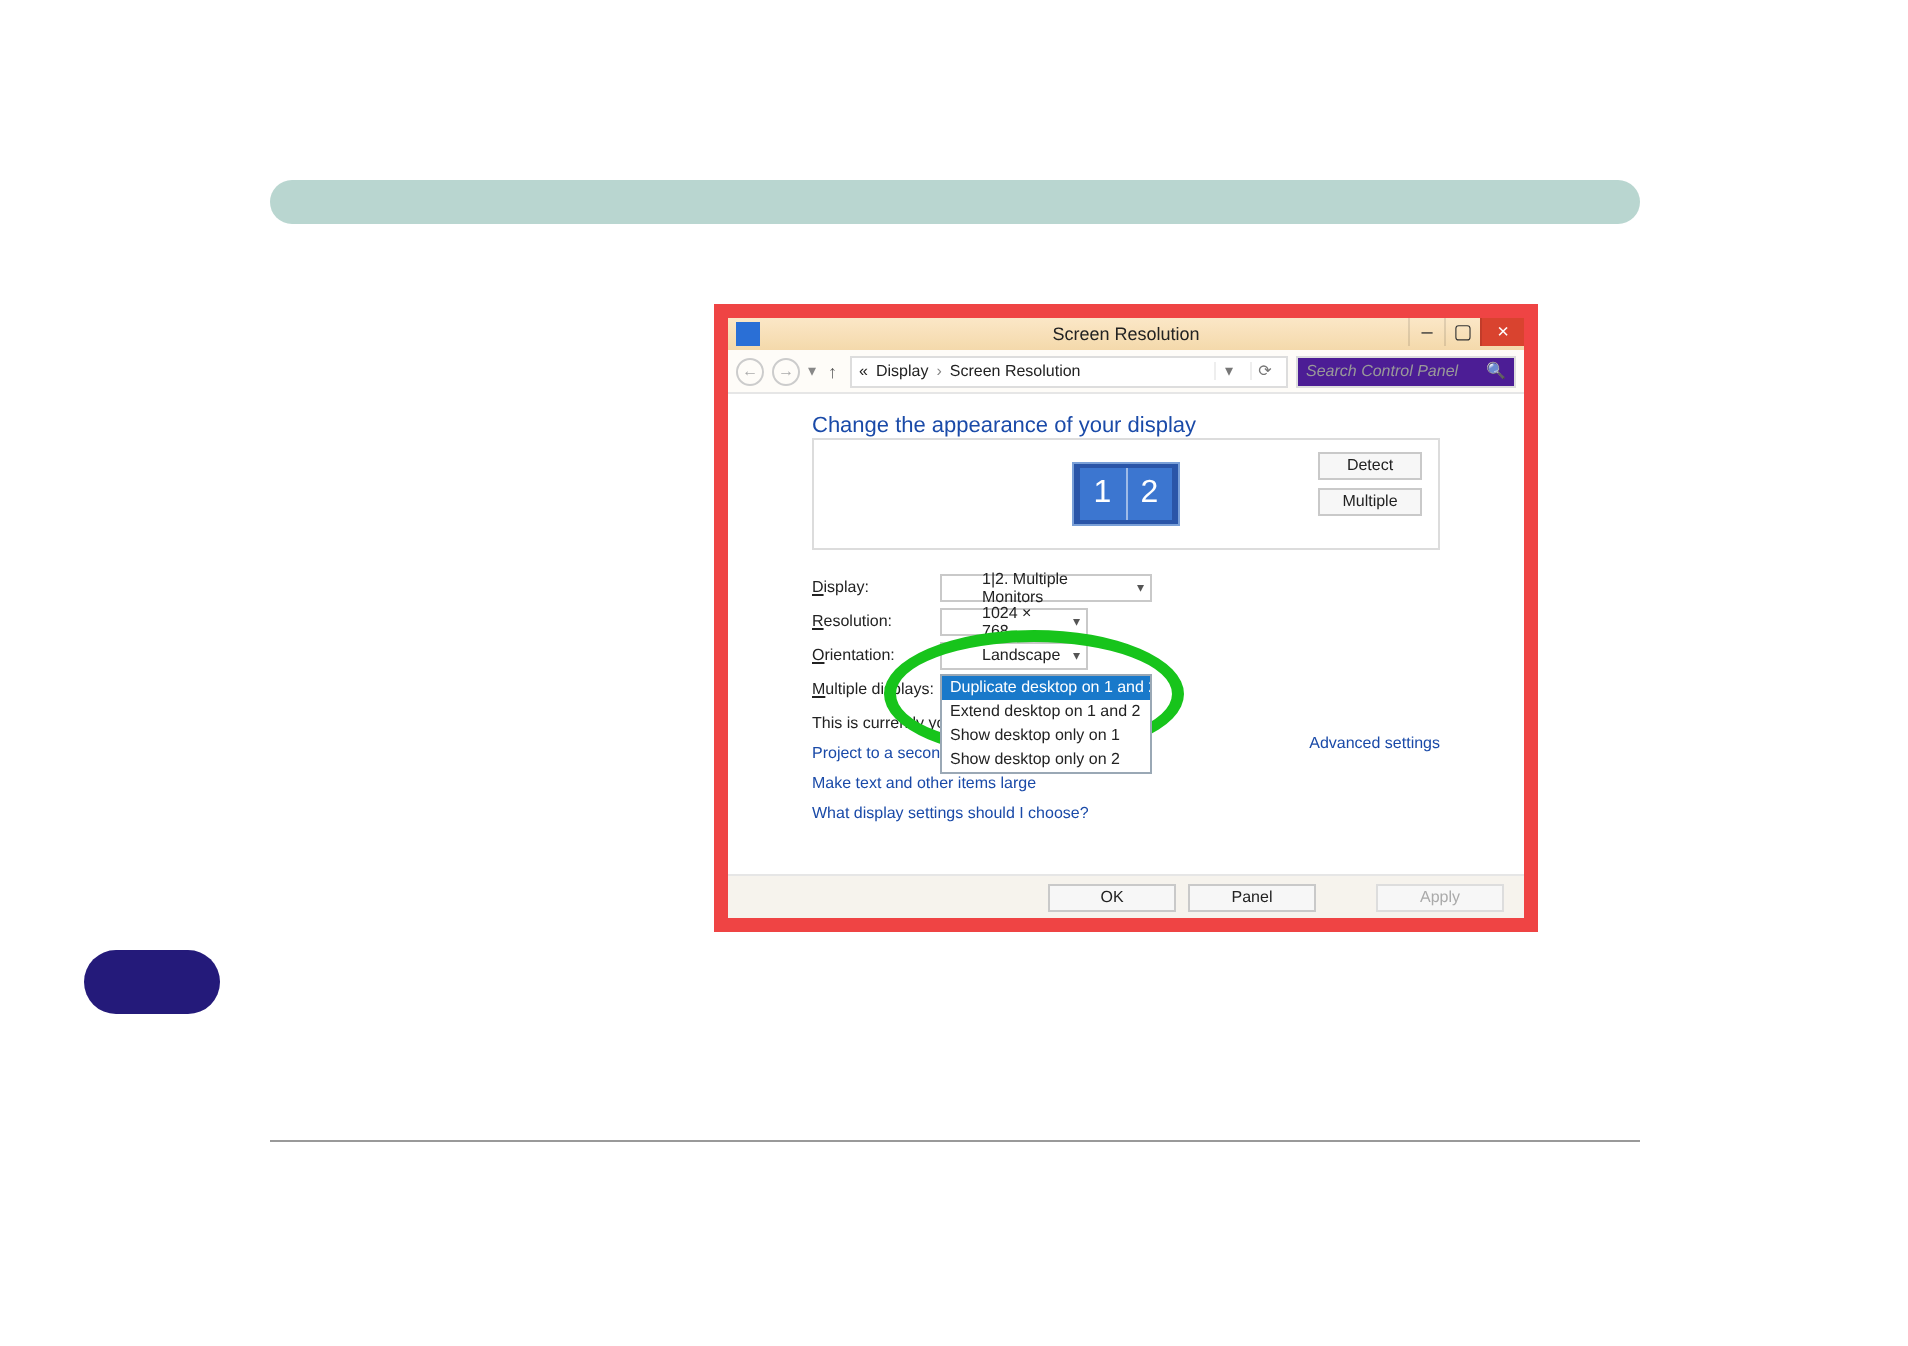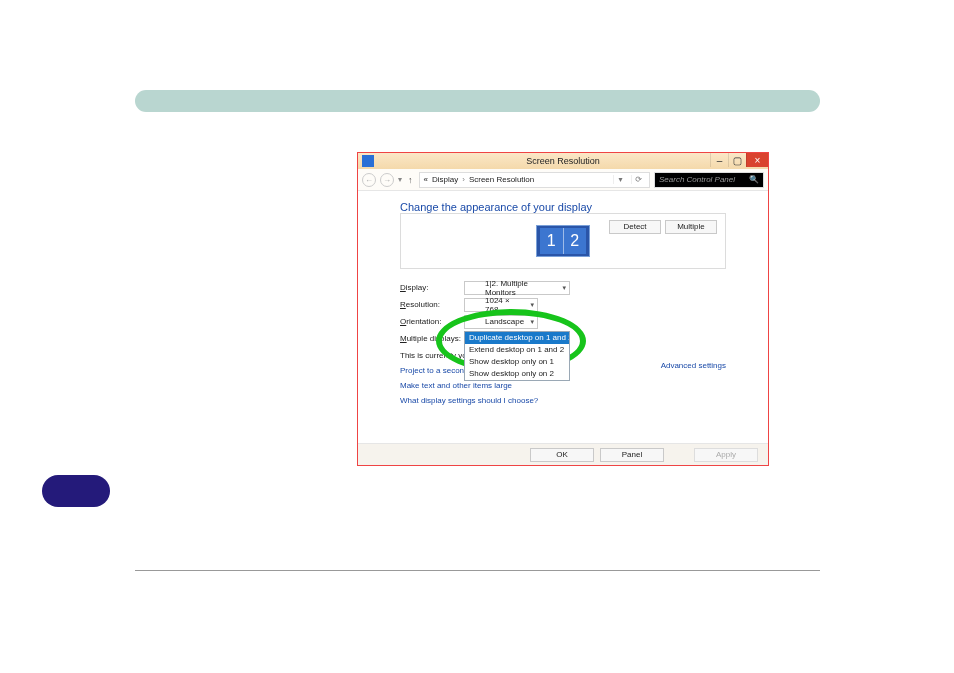--- a/index.html
+++ b/index.html
@@ -20,21 +20,21 @@
 
   
   .divider {
     position: absolute; left: 135px; top: 570px; width: 685px; height: 1px;
     background: #999;
   }
 
   
   .window {
     position: absolute; left: 357px; top: 152px; width: 412px; height: 314px;
-    border: 1px solid #ef4444; background: #fff;
+    border: 7px solid #ef4444; background: #fff;
     font-size: 9px; color: #222;
   }
 
   .titlebar {
     height: 16px; background: linear-gradient(#fbe7c7,#f4d9ab);
     display: flex; align-items: center; position: relative;
   }
   .titlebar .app-icon {
     width: 12px; height: 12px; margin-left: 4px; background: #2a6fd6;
   }
@@ -59,21 +59,21 @@
   }
   .nav-sep { color: #888; font-size: 8px; }
   .nav-up { font-size: 9px; color: #555; padding: 0 2px; }
   .loc {
     flex: 1; height: 16px; border: 1px solid #ddd; background: #fff;
     display: flex; align-items: center; gap: 4px; padding: 0 4px; font-size: 8px;
   }
   .loc .chev { color: #888; }
   .loc-right { width: 14px; text-align: center; color: #777; border-left: 1px solid #eee; }
   .searchbox {
-    width: 110px; height: 16px; border: 1px solid #ddd; background: #000000;
+    width: 110px; height: 16px; border: 1px solid #ddd; background: #4c1d95;
     display: flex; align-items: center; padding: 0 4px; font-size: 8px; color: #999; font-style: italic;
     position: relative;
   }
   .searchbox .mag { position: absolute; right: 4px; font-style: normal; color: #888; }
 
   .content { padding: 10px 42px 0 42px; position: relative; height: calc(100% - 16px - 22px - 22px); }
   .section-title { color: #1a4aa8; font-size: 11px; }
 
   .preview {
     border: 1px solid #dcdcdc; height: 56px; position: relative; margin-bottom: 10px;
@@ -81,21 +81,21 @@
   }
   .monitors {
     width: 54px; height: 32px; border: 1px solid #7aa0d8; background: #2a55a8;
     display: flex; align-items: center; justify-content: center; position: relative;
   }
   .mon-inner {
     width: 46px; height: 26px; background: #3c76d0; display: flex;
   }
   .mon-half { flex:1; display:flex; align-items:center; justify-content:center; color:#fff; font-size:16px; font-weight:300; }
   .mon-divider { width:1px; background:#fff; opacity:.5; }
-  .preview-btns { position: absolute; right: 8px; top: 6px; display:flex; flex-direction:row; gap:4px; }
+  .preview-btns { position: absolute; right: 8px; top: 6px; display:flex; flex-direction:column; gap:4px; }
   .btn-small {
     width: 52px; height: 14px; border: 1px solid #c9c9c9; background: #f7f7f7;
     font-size: 8px; text-align: center; line-height: 12px;
   }
 
   .form-row { display: flex; align-items: center; height: 17px; font-size: 8px; }
   .form-row .lbl { width: 64px; }
   .form-row .lbl .ul { text-decoration: underline; }
   .sel {
     height: 14px; border: 1px solid #c9c9c9; background: #fff;

